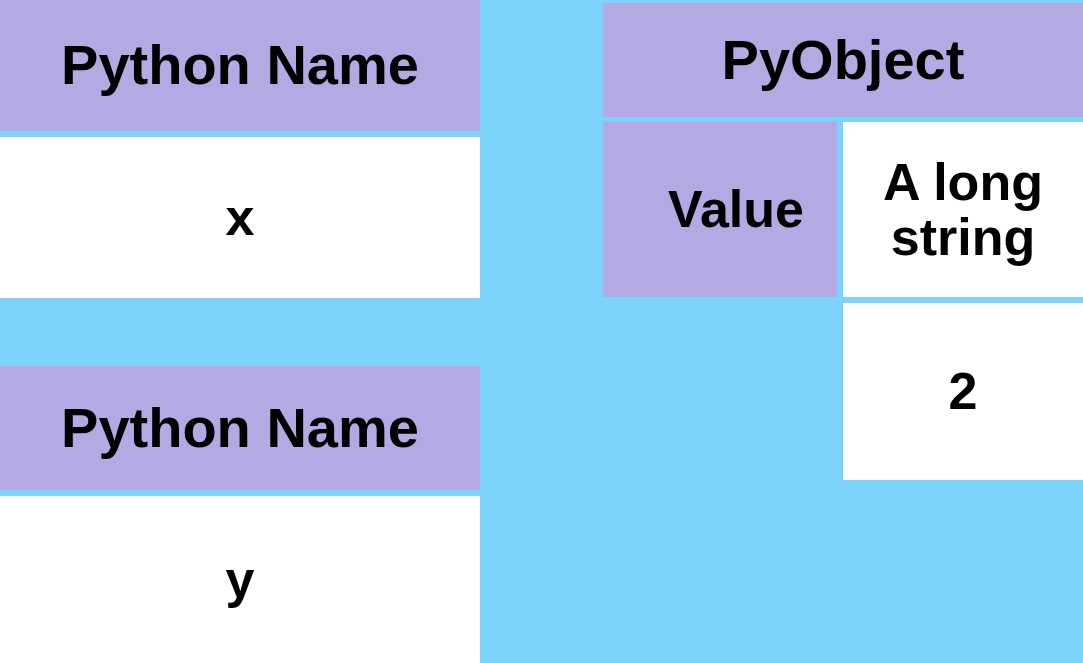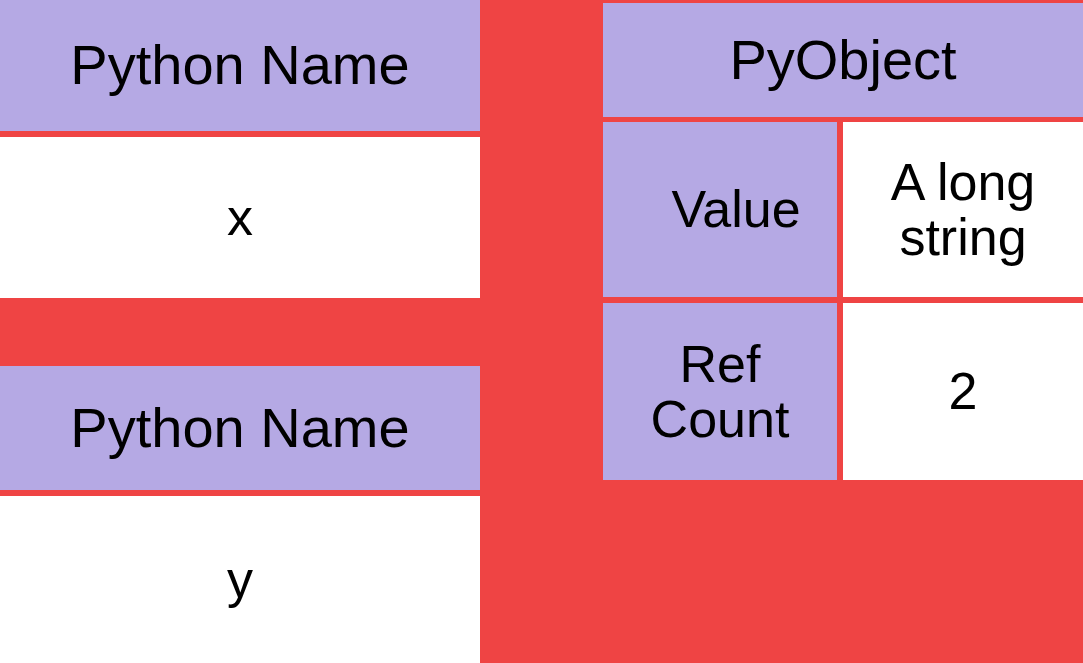--- a/index.html
+++ b/index.html
@@ -11,21 +11,22 @@
     width: 1083px;
     height: 663px;
     overflow: hidden;
     font-family: "Liberation Sans", sans-serif;
     color: #000000;
   }
   #canvas {
     position: relative;
     width: 1083px;
     height: 663px;
-    background: #ef4444;
+    background: #7dd3fc;
+    font-weight: bold;
   }
 
   
   .cell {
     position: absolute;
     box-sizing: border-box;
     display: flex;
     align-items: center;
     justify-content: center;
     text-align: center;
@@ -68,16 +69,15 @@
   <div class="cell body namebox-val" id="nb1-val">x</div>
 
   <div class="cell hdr namebox-hdr" id="nb2-hdr">Python Name</div>
   <div class="cell body namebox-val" id="nb2-val">y</div>
 
   <div class="cell hdr obj-title" id="ob-title">PyObject</div>
 
   <div class="cell hdr obj-key" id="ob-k-value">Value</div>
   <div class="cell body obj-val wrap2" id="ob-v-value">A long string</div>
 
-  <div class="cell hdr obj-key wrap2" id="ob-k-ref">Ref Count</div>
   <div class="cell body obj-val" id="ob-v-ref">2</div>
 
 </div>
 
 </body></html>

